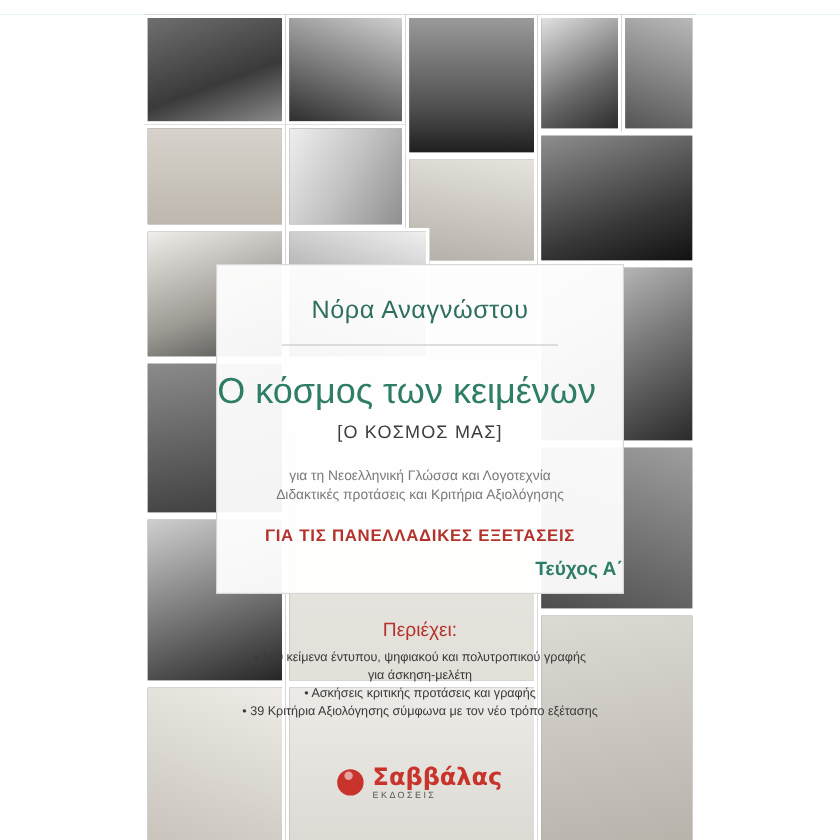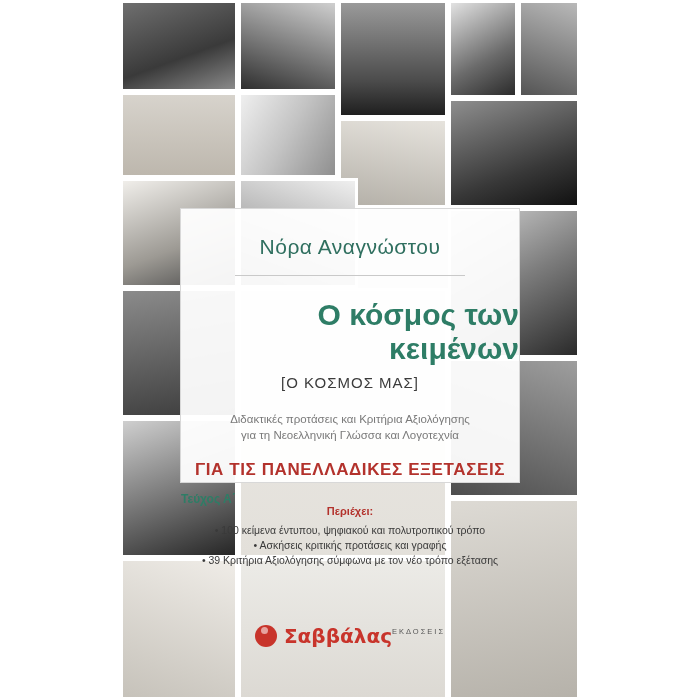--- a/index.html
+++ b/index.html
@@ -11,20 +11,21 @@
     width: 700px;
     height: 700px;
     font-family: "Liberation Sans", sans-serif;
     overflow: hidden;
   }
   .page {
     position: relative;
     width: 700px;
     height: 627px;
     background: #86efac;
+    margin-top: 12px;
   }
   
   .cover {
     position: absolute;
     left: 120px;
     top: 0px;
     width: 460px;
     height: 700px;
     background: #f2f0ec;
     overflow: hidden;
@@ -67,24 +68,24 @@
     letter-spacing: 0.5px;
     margin-top: 26px;
   }
   .rule {
     width: 230px;
     height: 1px;
     background: #c9c9c9;
     margin: 16px auto 0 auto;
   }
   .maintitle {
-    text-align: right;
+    text-align: left;
     color: #2e7d66;
     font-size: 30px;
-    font-weight: bold;
+    font-weight: normal;
     margin-top: 22px;
     letter-spacing: 0px;
   }
   .subtitle-br {
     text-align: center;
     color: #3c3c3c;
     font-size: 15px;
     font-weight: normal;
     margin-top: 8px;
     letter-spacing: 1px;
@@ -92,44 +93,44 @@
   .desc {
     text-align: center;
     color: #7a7a7a;
     font-size: 11.5px;
     line-height: 16px;
     margin-top: 20px;
   }
   .exam {
     text-align: center;
     color: #b3322c;
-    font-size: 17px;
+    font-size: 14px;
     font-weight: bold;
     letter-spacing: 0.6px;
     margin-top: 17px;
   }
   .volume {
-    text-align: left;
+    text-align: right;
     color: #2e7d66;
-    font-size: 12px;
+    font-size: 16px;
     font-weight: bold;
     margin-top: 12px;
   }
   
   .contents {
     position: absolute;
     left: 60px;
     top: 505px;
     width: 340px;
     text-align: center;
   }
   .contents-title {
     color: #b3322c;
-    font-size: 11px;
-    font-weight: bold;
+    font-size: 16px;
+    font-weight: normal;
     margin-bottom: 6px;
   }
   .contents-line {
     color: #3a3a3a;
     font-size: 10.5px;
     line-height: 15px;
   }
   
   .publisher {
     position: absolute;
@@ -153,21 +154,21 @@
     position: absolute;
     left: 6px;
     top: 2px;
     width: 7px;
     height: 7px;
     border-radius: 50%;
     background: rgba(255,255,255,0.55);
   }
   .pub-text {
     display: flex;
-    flex-direction: row;
+    flex-direction: column;
     align-items: flex-start;
     line-height: 1;
   }
   .pub-name {
     color: #c8342b;
     font-size: 20px;
     font-weight: bold;
     font-family: "DejaVu Sans", sans-serif;
   }
   .pub-sub {
@@ -256,30 +257,31 @@
         <div class="inner" style="background:linear-gradient(180deg,#eceae6,#e3e0da);"></div>
       </div>
     </div>
 
     <div class="textframe">
       <div class="author">Νόρα Αναγνώστου</div>
       <div class="rule"></div>
       <div class="maintitle">Ο κόσμος των κειμένων</div>
       <div class="subtitle-br">[Ο ΚΟΣΜΟΣ ΜΑΣ]</div>
       <div class="desc">
+        <div>για τη Νεοελληνική Γλώσσα και Λογοτεχνία</div>
         <div>Διδακτικές προτάσεις και Κριτήρια Αξιολόγησης</div>
-        <div>για τη Νεοελληνική Γλώσσα και Λογοτεχνία</div>
       </div>
       <div class="exam">ΓΙΑ ΤΙΣ ΠΑΝΕΛΛΑΔΙΚΕΣ ΕΞΕΤΑΣΕΙΣ</div>
       <div class="volume">Τεύχος Α΄</div>
     </div>
 
     <div class="contents">
       <div class="contents-title">Περιέχει:</div>
-      <div class="contents-line">• 100 κείμενα έντυπου, ψηφιακού και πολυτροπικού τρόπο</div>
+      <div class="contents-line">• 100 κείμενα έντυπου, ψηφιακού και πολυτροπικού γραφής</div>
+      <div class="contents-line">για άσκηση-μελέτη</div>
       <div class="contents-line">• Ασκήσεις κριτικής προτάσεις και γραφής</div>
       <div class="contents-line">• 39 Κριτήρια Αξιολόγησης σύμφωνα με τον νέο τρόπο εξέτασης</div>
     </div>
 
     <div class="publisher">
       <div class="logo-dot"></div>
       <div class="pub-text">
         <div class="pub-name">Σαββάλας</div>
         <div class="pub-sub">ΕΚΔΟΣΕΙΣ</div>
       </div>

